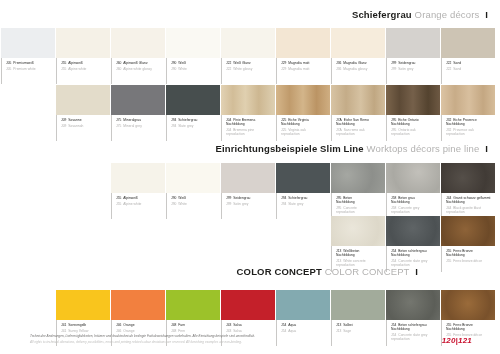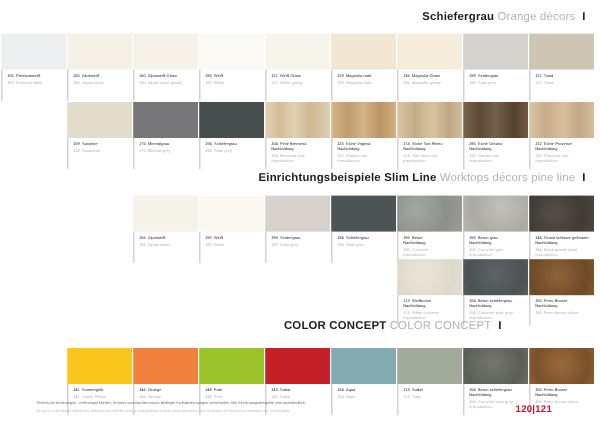--- a/index.html
+++ b/index.html
@@ -54,22 +54,23 @@
     line-height: 4.2px;
     color: #b0afae;
     letter-spacing: 0.03px;
     margin-top: 2.2px;
     white-space: pre-line;
   }
 
   
   .footer {
     position: absolute;
-    left: 0; right: 16px; bottom: 0;
+    left: 0; right: 4px; bottom: 0;
     height: 24px;
+    font-style: italic;
   }
   .footer-legal {
     position: absolute;
     left: 30px; top: 4px;
     width: 330px;
   }
   .legal-de {
     font-size: 3.1px; line-height: 4px; color: #6e6d6c;
     letter-spacing: 0.02px;
   }

